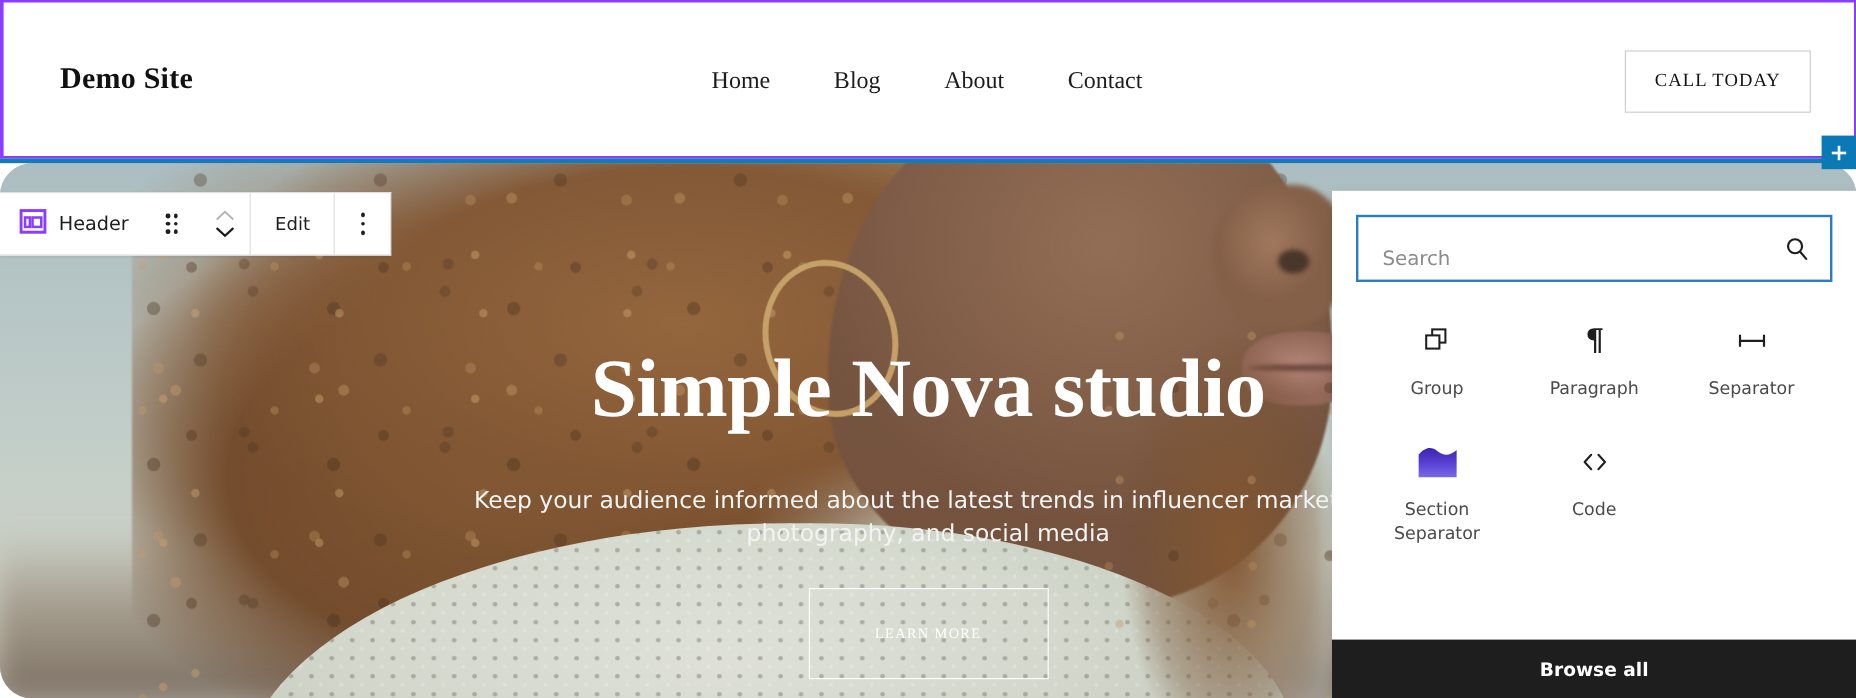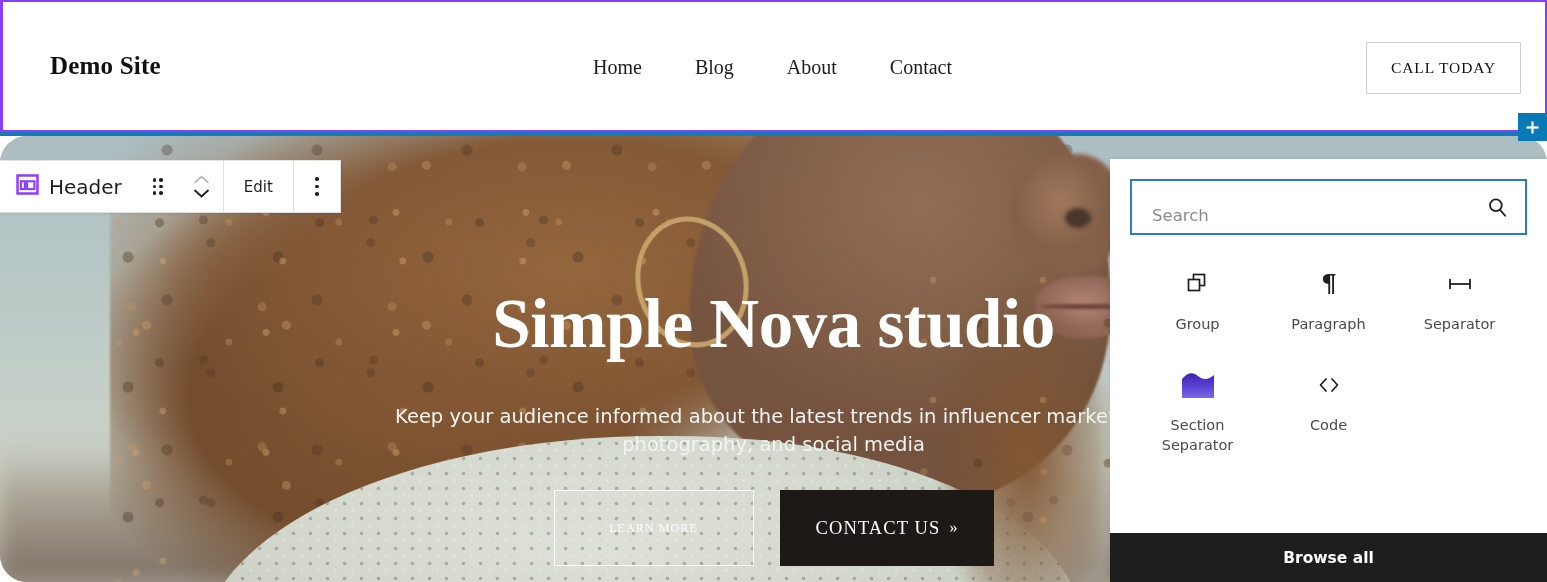--- a/index.html
+++ b/index.html
@@ -64,21 +64,21 @@
     font-family: "Liberation Serif", "DejaVu Serif", serif;
     font-size: 20px;
     color: #1c1c1c;
     text-decoration: none;
     white-space: nowrap;
     cursor: pointer;
   }
 
   .call-today-btn {
     position: absolute;
-    right: 24px;
+    right: 36px;
     top: 40px;
     width: 155px;
     height: 52px;
     border: 1px solid #cfcfcf;
     background: transparent;
     display: flex;
     align-items: center;
     justify-content: center;
     font-family: "Liberation Serif", "DejaVu Serif", serif;
     font-size: 15.5px;
@@ -389,21 +389,21 @@
     display: flex; align-items: center; justify-content: center;
     cursor: pointer; background: transparent; border: none;
   }
   .tb-blocktype {
     display: flex; align-items: center; gap: 10px;
     padding: 0 13px 0 16px; height: 100%;
     cursor: pointer;
   }
   .tb-blocktype-label {
     font-family: "DejaVu Sans", sans-serif;
-    font-size: 20px;
+    font-size: 16px;
     color: #1e1e1e;
     white-space: nowrap;
   }
   .tb-mover {
     display: flex; flex-direction: column; align-items: center; justify-content: center;
     width: 42px; height: 100%; gap: 1px; cursor: pointer;
   }
   .tb-text-btn {
     display: flex; align-items: center; justify-content: center;
     padding: 0 20px; height: 100%;
@@ -539,24 +539,20 @@
       <div class="hair-front"></div>
       <div class="hair-front-curls"></div>
       <div class="hero-haze"></div>
     </div>
 
     <div class="hero-content">
       <div class="hero-title">Simple Nova studio</div>
       <div class="hero-sub">Keep your audience informed about the latest trends in influencer marketing, photography, and social media</div>
       <div class="hero-buttons">
         <div class="btn-learn">LEARN MORE</div>
-        <div class="btn-contact">
-          <span>CONTACT US</span>
-          <span class="arrow">»</span>
-        </div>
       </div>
     </div>
   </div>
 
   <div class="site-header">
     <div class="header-inner">
       <div class="site-title">Demo Site</div>
 
       <nav class="site-nav">
         <a class="nav-link">Home</a>

